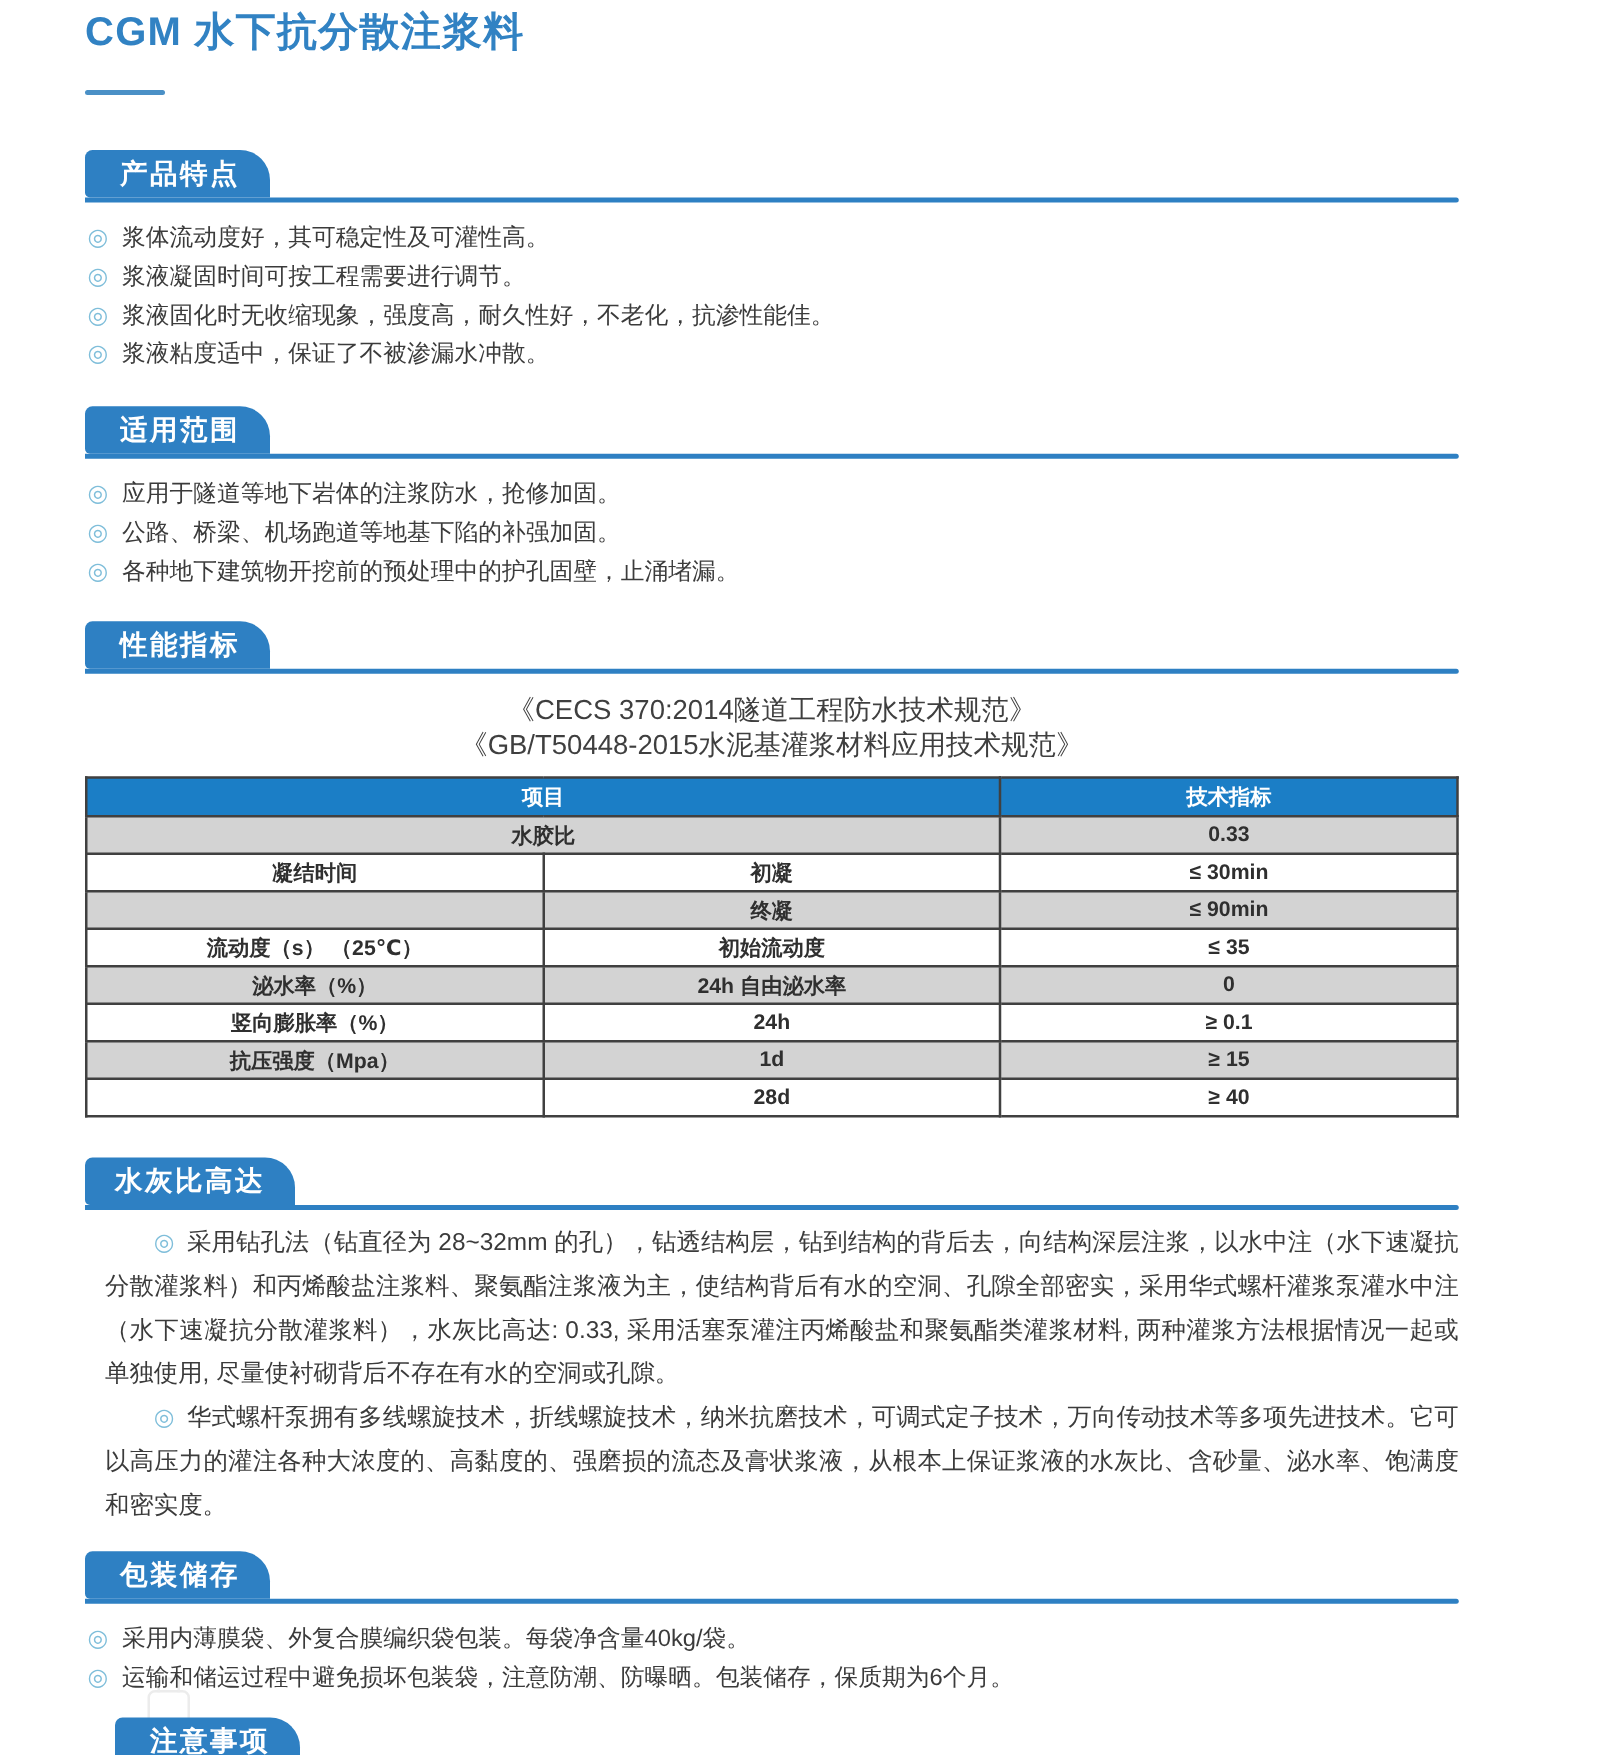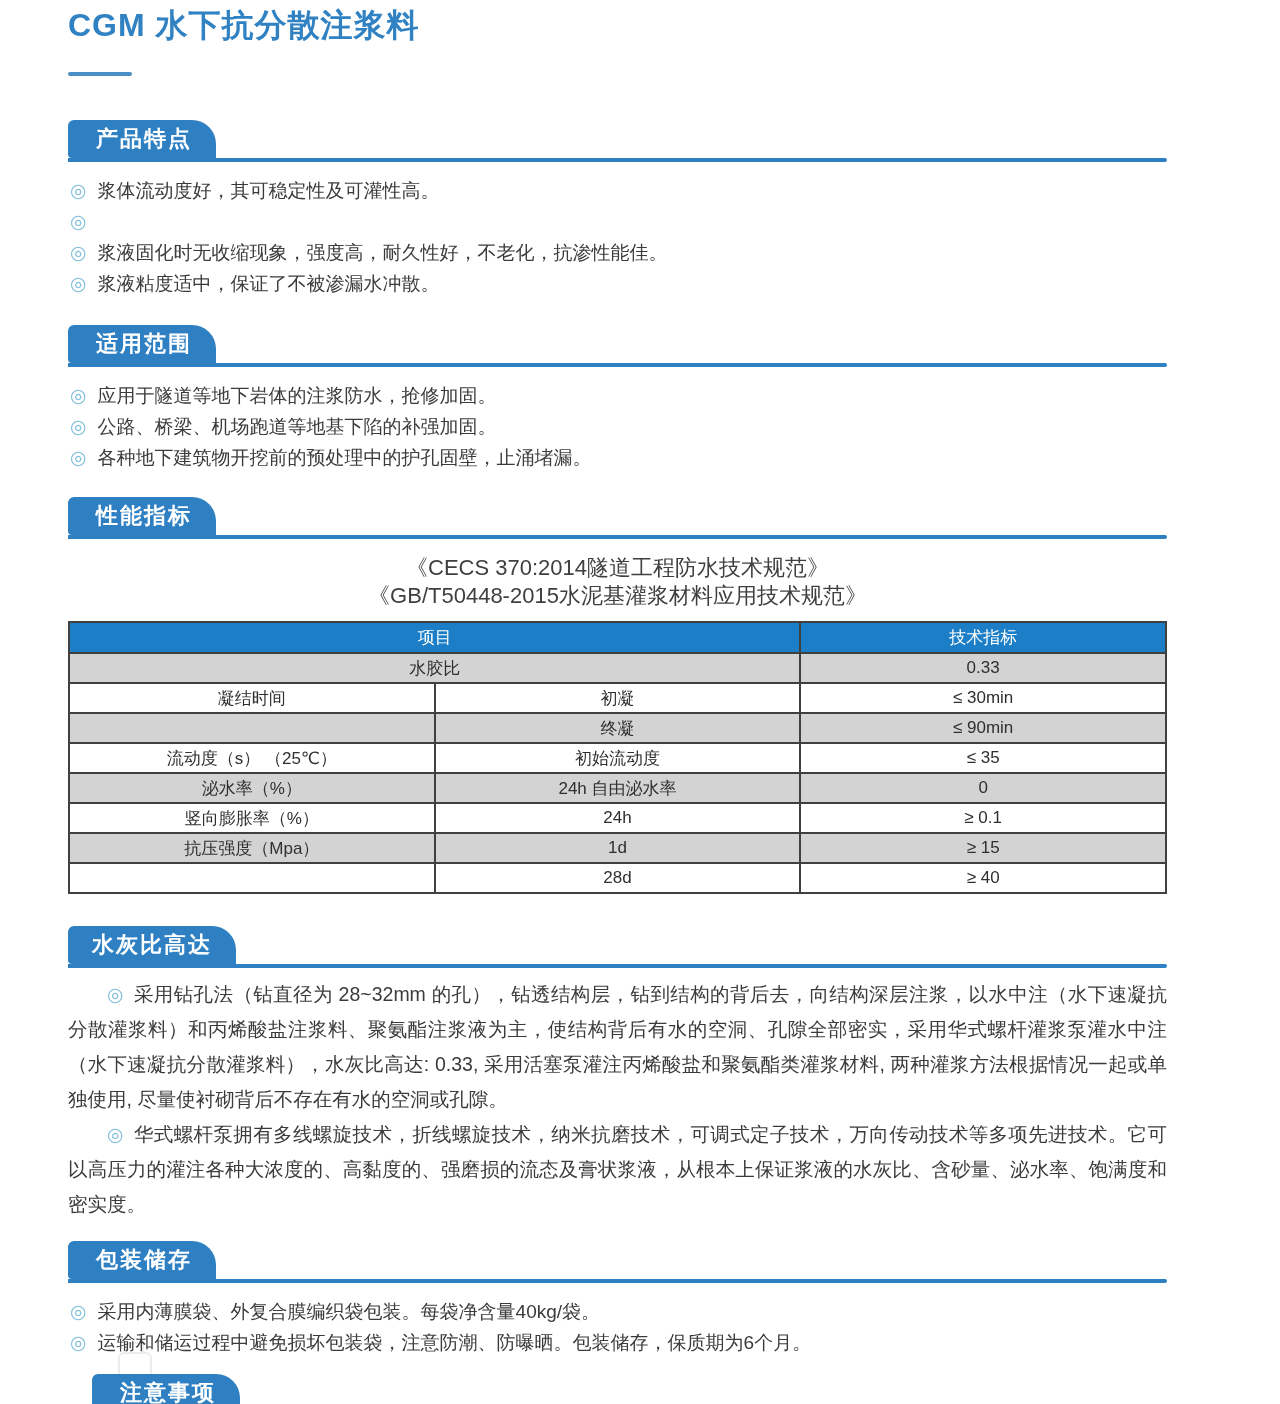--- a/index.html
+++ b/index.html
@@ -84,30 +84,30 @@
     border-collapse: collapse;
     table-layout: fixed;
     font-size: 17px;
     color: #2f2f2f;
   }
   table.perf th, table.perf td {
     border: 2px solid #404040;
     text-align: center;
     height: 30px;
     padding: 1px 4px;
-    font-weight: normal;
+    font-weight: bold;
   }
   table.perf thead th {
     background: #1b7ec6;
     color: #ffffff;
     height: 31px;
   }
   table.perf tbody tr:nth-child(odd) td { background: #d3d3d3; }
   table.perf tbody tr:nth-child(even) td { background: #ffffff; }
-  .paras { margin-top: 9px; }
+  .paras { margin-top: 9px; margin-left: 16px; }
   .paras p {
     font-size: 19.5px;
     line-height: 35px;
     color: #3b3b3b;
     text-align: justify;
     text-indent: 2em;
   }
   .paras .ring { margin-right: 10px; font-size: 19px; }
   .sec-features { margin-top: 44px; }
   .sec-scope { margin-top: 26px; }
@@ -149,20 +149,21 @@
       <div class="tab">产品特点</div>
       <div class="rule"></div>
     </div>
     <ul class="bullets">
       <li>
           <span class="ring">◎</span>
           <span>浆体流动度好，其可稳定性及可灌性高。</span>
         </li>
       <li>
           <span class="ring">◎</span>
+          <span>浆液凝固时间可按工程需要进行调节。</span>
         </li>
       <li>
           <span class="ring">◎</span>
           <span>浆液固化时无收缩现象，强度高，耐久性好，不老化，抗渗性能佳。</span>
         </li>
       <li>
           <span class="ring">◎</span>
           <span>浆液粘度适中，保证了不被渗漏水冲散。</span>
         </li>
     </ul>

